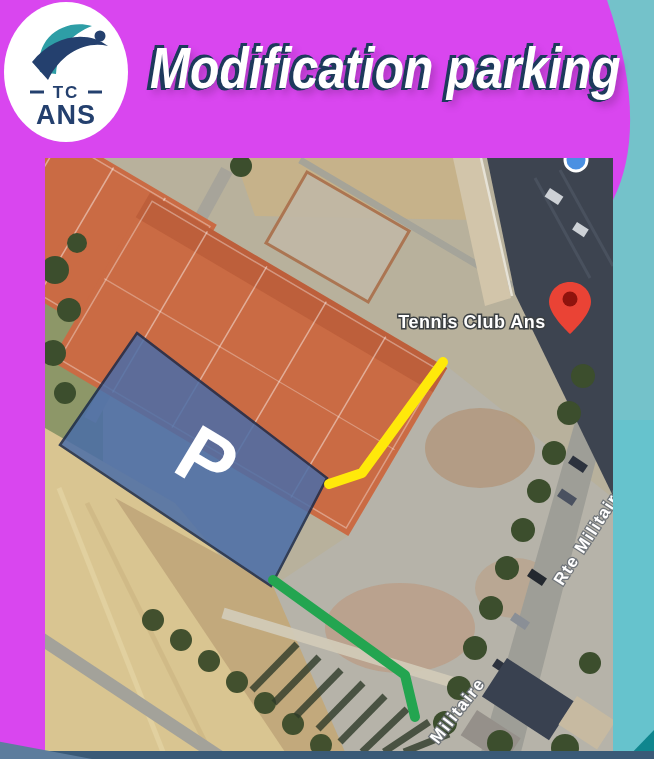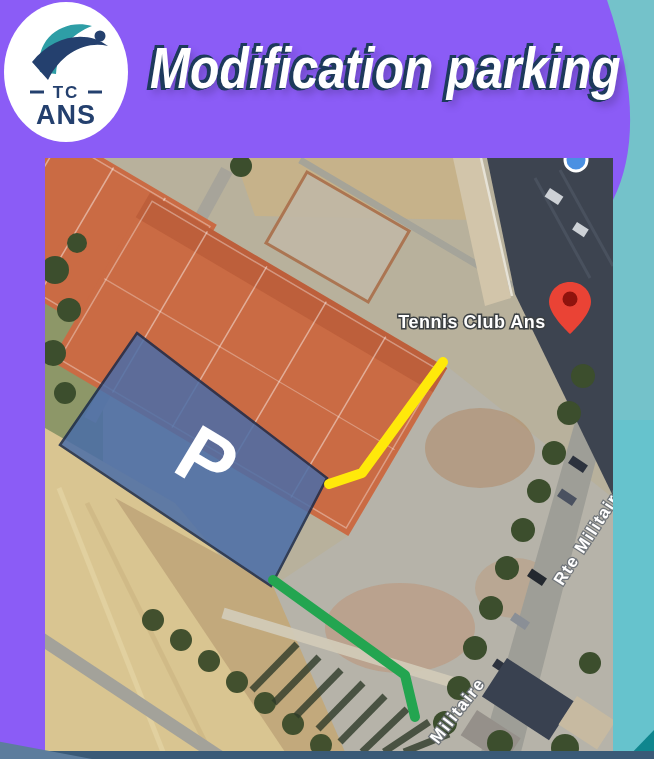--- a/index.html
+++ b/index.html
@@ -1,17 +1,17 @@
 <!DOCTYPE html>
 <html><head>
 <meta charset="utf-8">
 <style>
   html,body{margin:0;padding:0;background:#222;}
   .page{position:relative;width:654px;height:759px;overflow:hidden;
-        background:#8b5cf6;font-family:"Liberation Sans",sans-serif;}
+        background:#d946ef;font-family:"Liberation Sans",sans-serif;}
   .bg-layer{position:absolute;left:0;top:0;z-index:1;}
   .logo{position:absolute;left:2px;top:0px;z-index:6;}
   .title{position:absolute;left:150px;top:34px;z-index:6;
          font-style:italic;font-weight:bold;font-size:58px;color:#ffffff;
          white-space:nowrap;transform:scaleX(.83);transform-origin:left top;
          text-shadow:-5px 2px 0 #1d3a5c,-3px -3px 0 #1d3a5c,-1px 1px 0 #1d3a5c,3px 5px 9px rgba(0,0,0,.25);}
   .map{position:absolute;left:45px;top:158px;z-index:3;}
   .bottom-bar{position:absolute;left:0;top:751px;width:654px;height:8px;background:#3a5a77;z-index:7;}
   .bottom-wedge{position:absolute;left:0;top:738px;width:92px;height:21px;background:#5d7d9d;
                 clip-path:polygon(0 18%,100% 100%,0 100%);z-index:8;}

